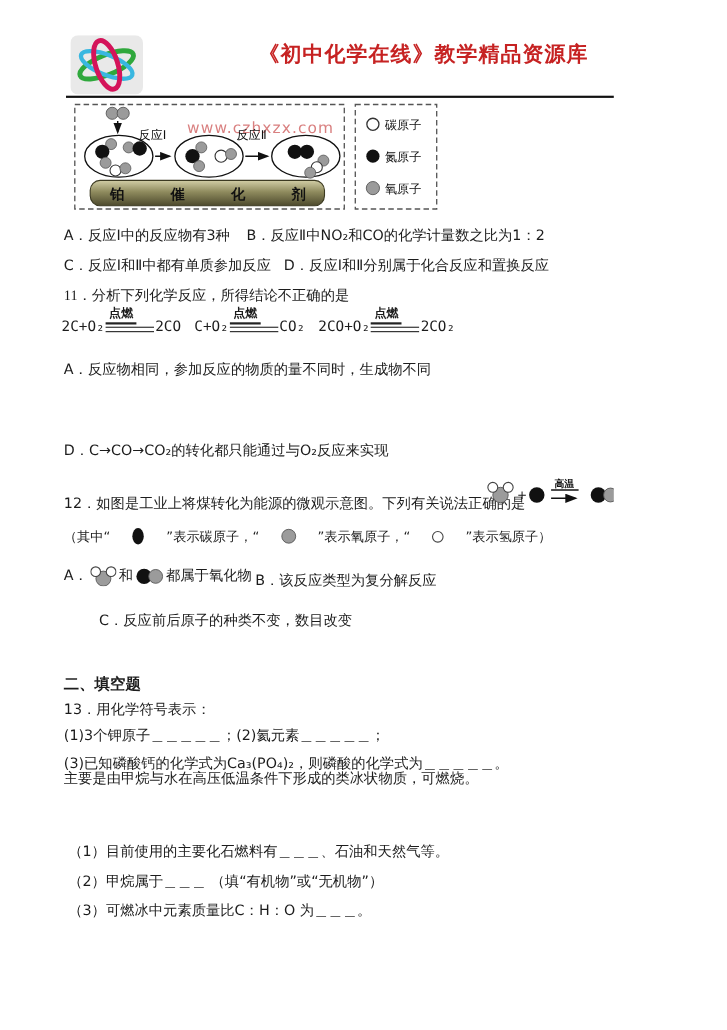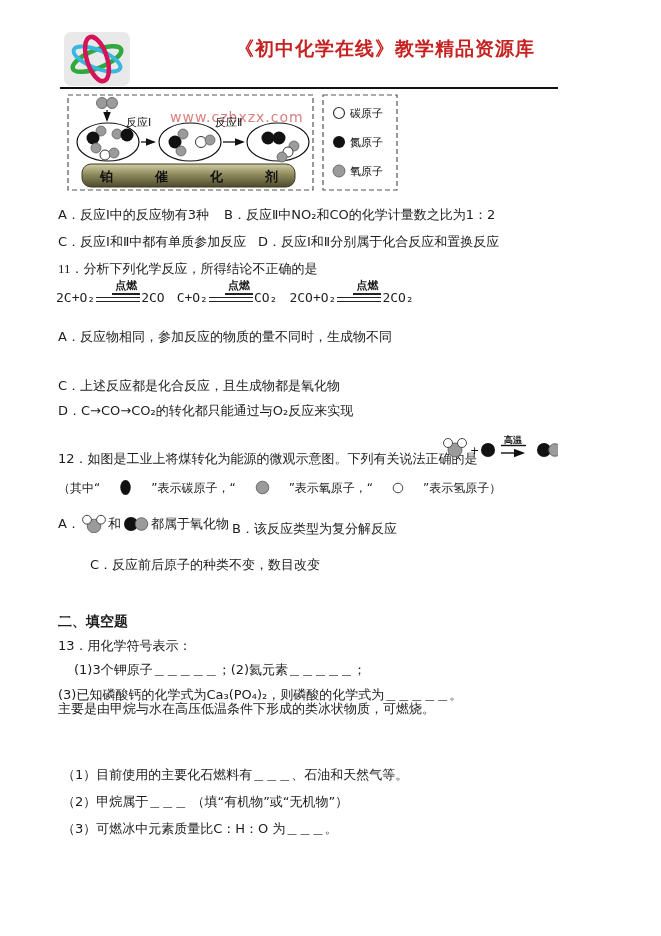--- a/index.html
+++ b/index.html
@@ -10,21 +10,21 @@
   .t12 { font-size:12px; line-height:16px; white-space:nowrap; }
   .t11 { font-size:12px; line-height:16px; white-space:nowrap; letter-spacing:-0.3px; }
   .heading { font-weight:bold; font-size:14px; white-space:nowrap; }
   .hdr-title { font-size:19px; font-weight:bold; color:#c62222; letter-spacing:1px;
                text-align:center; white-space:nowrap; }
   .hdr-url   { font-size:14px; color:#d98080; text-align:left; letter-spacing:1px;margin-top:48px; }
   .hdr-line  { border-top:2px solid #111; }
   .eq-row { display:flex; align-items:flex-end; gap:12px;
             font-family:"DejaVu Sans Mono", monospace; font-size:13px; }
   .equation { display:flex; align-items:flex-end; }
-  .cond { display:flex; flex-direction:column; align-items:flex-end; margin:0 1px 3px 1px;font-family:Liberation Mono, monospace; }
+  .cond { display:flex; flex-direction:column; align-items:flex-start; margin:0 1px 3px 1px;font-family:Liberation Mono, monospace; }
   .cond-label { font-size:11px; font-weight:bold; line-height:12px;
                 border-bottom:2px solid #222; padding:0 3px 1px 3px; }
   .dbl { width:44px; height:3px; border-top:1.5px solid #222; border-bottom:1.5px solid #222; margin-top:2px; }
   .row-flex { display:flex; align-items:center; gap:2px; }
   .icon-inline { display:inline-block; flex:0 0 auto; }
   svg text { font-family:"DejaVu Sans", sans-serif; }
 </style>
 </head>
 <body>
 
@@ -142,21 +142,20 @@
       <span>2CO+O₂</span>
       <span class="cond">
         <span class="cond-label">点燃</span>
         <span class="dbl"></span>
       </span>
       <span>2CO₂</span>
     </div>
   </div>
 
   <div class="abs t13" style="left:58px; top:328px;">A．反应物相同，参加反应的物质的量不同时，生成物不同</div>
-  <div class="abs t13" style="left:58px; top:377px;">C．上述反应都是化合反应，且生成物都是氧化物</div>
   <div class="abs t13" style="left:58px; top:402px;">D．C→CO→CO₂的转化都只能通过与O₂反应来实现</div>
 
   <div class="abs t13" style="left:58px; top:450px;">12．如图是工业上将煤转化为能源的微观示意图。下列有关说法正确的是</div>
 
   <svg class="abs" style="left:438px; top:432px;" width="165" height="32" viewBox="0 0 165 32">
     <defs>
       <marker id="arrM" markerWidth="9" markerHeight="8" refX="6.5" refY="3" orient="auto">
         <path d="M0,0 L8,3 L0,6 Z" fill="#111"></path>
       </marker>
     </defs>
@@ -211,21 +210,21 @@
     </svg>
     <span>都属于氧化物</span>
   </div>
   <div class="abs t13" style="left:232px; top:520px;">B．该反应类型为复分解反应</div>
 
   <div class="abs t13" style="left:58px; top:556px;margin-left:32px;">C．反应前后原子的种类不变，数目改变</div>
 
   <div class="abs heading" style="left:58px; top:613px;">二、填空题</div>
 
   <div class="abs t13" style="left:58px; top:637px;">13．用化学符号表示：</div>
-  <div class="abs t13" style="left:74px; top:661px;">(1)3个钾原子＿＿＿＿＿；(2)氦元素＿＿＿＿＿；</div>
+  <div class="abs t13" style="left:58px; top:661px;">(1)3个钾原子＿＿＿＿＿；(2)氦元素＿＿＿＿＿；</div>
   <div class="abs t13" style="left:58px; top:686px;">(3)已知磷酸钙的化学式为Ca₃(PO₄)₂，则磷酸的化学式为＿＿＿＿＿。</div>
 
   <div class="abs t13" style="left:58px; top:700px;text-align:right;">主要是由甲烷与水在高压低温条件下形成的类冰状物质，可燃烧。</div>
   <div class="abs t13" style="left:62px; top:766px;">（1）目前使用的主要化石燃料有＿＿＿、石油和天然气等。</div>
   <div class="abs t13" style="left:62px; top:793px;">（2）甲烷属于＿＿＿ （填“有机物”或“无机物”）</div>
   <div class="abs t13" style="left:62px; top:820px;">（3）可燃冰中元素质量比C：H：O 为＿＿＿。</div>
 
   <div class="abs" style="left:616px; top:893px; font-size:11px; color:#333;">3</div>
 
 </div>

